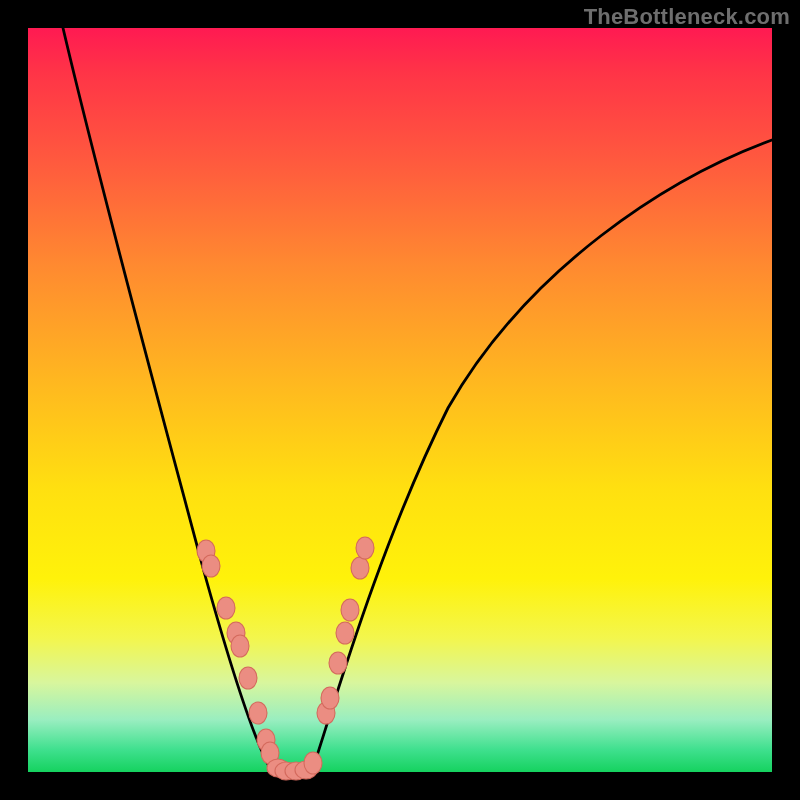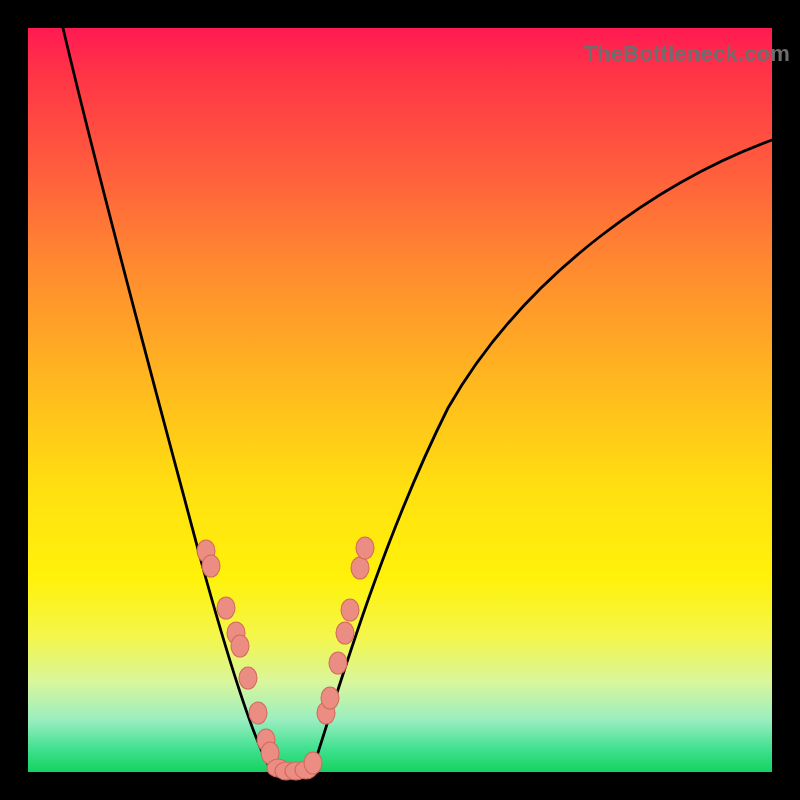--- a/index.html
+++ b/index.html
@@ -40,21 +40,20 @@
   }
   .watermark {
     position: absolute;
     top: 4px;
     right: 10px;
     font-size: 22px;
     font-weight: 600;
     color: #6e6e6e;
     letter-spacing: 0.2px;
     user-select: none;
-    margin-top: 37px;
   }
   svg.curve {
     position: absolute;
     left: 0; top: 0;
     width: 744px;
     height: 744px;
     overflow: visible;
   }
   .curve-path {
     fill: none;

